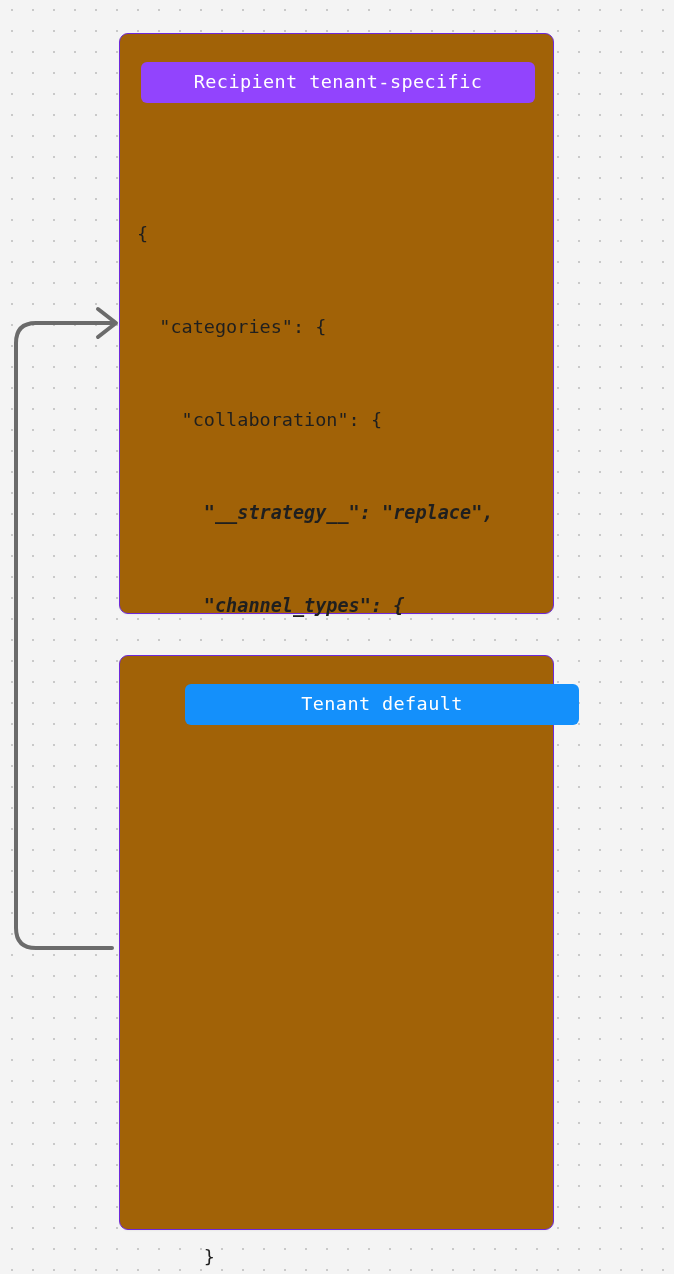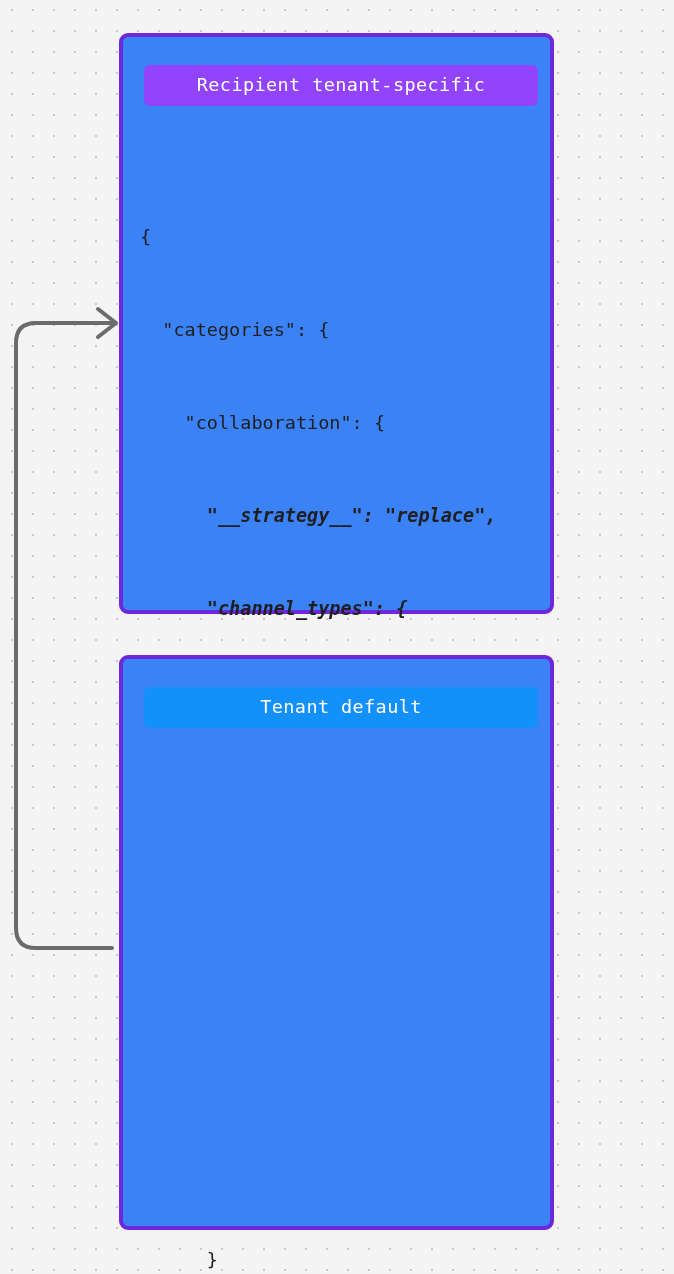--- a/index.html
+++ b/index.html
@@ -34,22 +34,22 @@
     width: 140px; height: 700px;
     z-index: 1;
     overflow: visible;
   }
 
   
   .card {
     position: absolute;
     z-index: 2;
     box-sizing: border-box;
-    background: #3b82f6;
-    border: 4px solid #6d28d9;
+    background: #a16207;
+    border: 1px solid #6d28d9;
     border-radius: 9px;
     box-shadow: 0 1px 2px rgba(0,0,0,0.045);
   }
   #card-recipient {
     left: 119px;
     top: 33px;
     width: 435px;
     height: 581px;
   }
   #card-tenant {
@@ -128,17 +128,17 @@
     <span class="code-line">      "channel_types": {</span>
     <span class="code-line">        "email": true</span>
     <span class="code-line">      }</span>
     
     
     
   </div>
 </div>
 
 <div class="card" id="card-tenant">
-  <div class="card-header" style="background-color: rgb(20, 144, 251);">
+  <div class="card-header" style="background-color: rgb(20, 144, 251); margin-left: 44px;">
     <span class="card-header-label" style="color: rgb(255, 255, 255);">Tenant default</span>
   </div>
 
 </div>
 
 </body></html>

